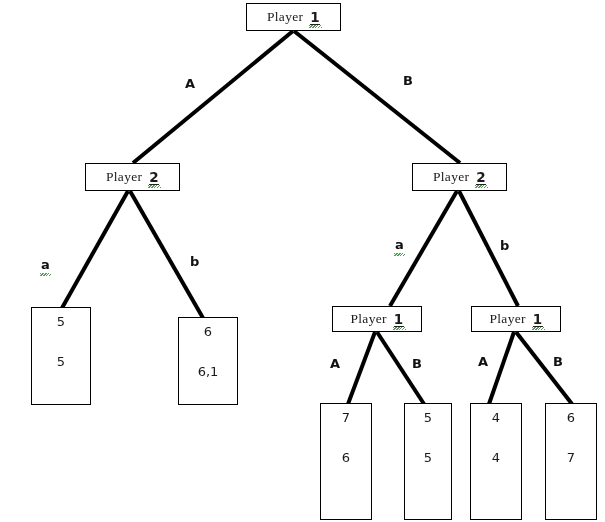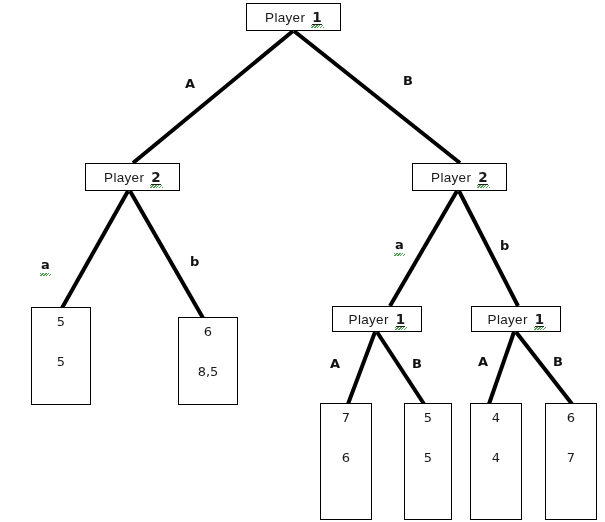--- a/index.html
+++ b/index.html
@@ -19,21 +19,21 @@
     border:1.5px solid #000;
     background:#fff;
     display:flex;
     align-items:center;
     justify-content:center;
     white-space:nowrap;
     font-size:13.5px;
     color:#1a1a1a;
     letter-spacing:0.3px;
   }
-  .node .who{font-family:Liberation Sans, sans-serif;text-align:right;}
+  .node .who{font-family:Liberation Serif, serif;text-align:right;}
   .node .num{
     margin-left:7px;
     font-weight:600;
     position:relative;
     display:inline-block;
   }
   .node .num::after{
     content:"";
     position:absolute;
     left:-1px;right:-2px;bottom:-3px;
@@ -122,21 +122,21 @@
     <div class="node" style="left: 471px; top: 306px; width: 90px; height: 26px;">
       <span class="who">Player</span>
       <span class="num">1<span class="ul"></span></span>
     </div>
     <div class="payoff" style="left: 31px; top: 307px; width: 60px; height: 98px;">
       <div class="p1">5</div>
       <div class="p2">5</div>
     </div>
     <div class="payoff" style="left: 178px; top: 317px; width: 60px; height: 88px;">
       <div class="p1">6</div>
-      <div class="p2">8,5</div>
+      <div class="p2">6,1</div>
     </div>
     <div class="payoff" style="left: 320px; top: 403px; width: 52px; height: 117px;">
       <div class="p1">7</div>
       <div class="p2">6</div>
     </div>
     <div class="payoff" style="left: 404px; top: 403px; width: 48px; height: 117px;">
       <div class="p1">5</div>
       <div class="p2">5</div>
     </div>
     <div class="payoff" style="left: 470px; top: 403px; width: 52px; height: 117px;">

